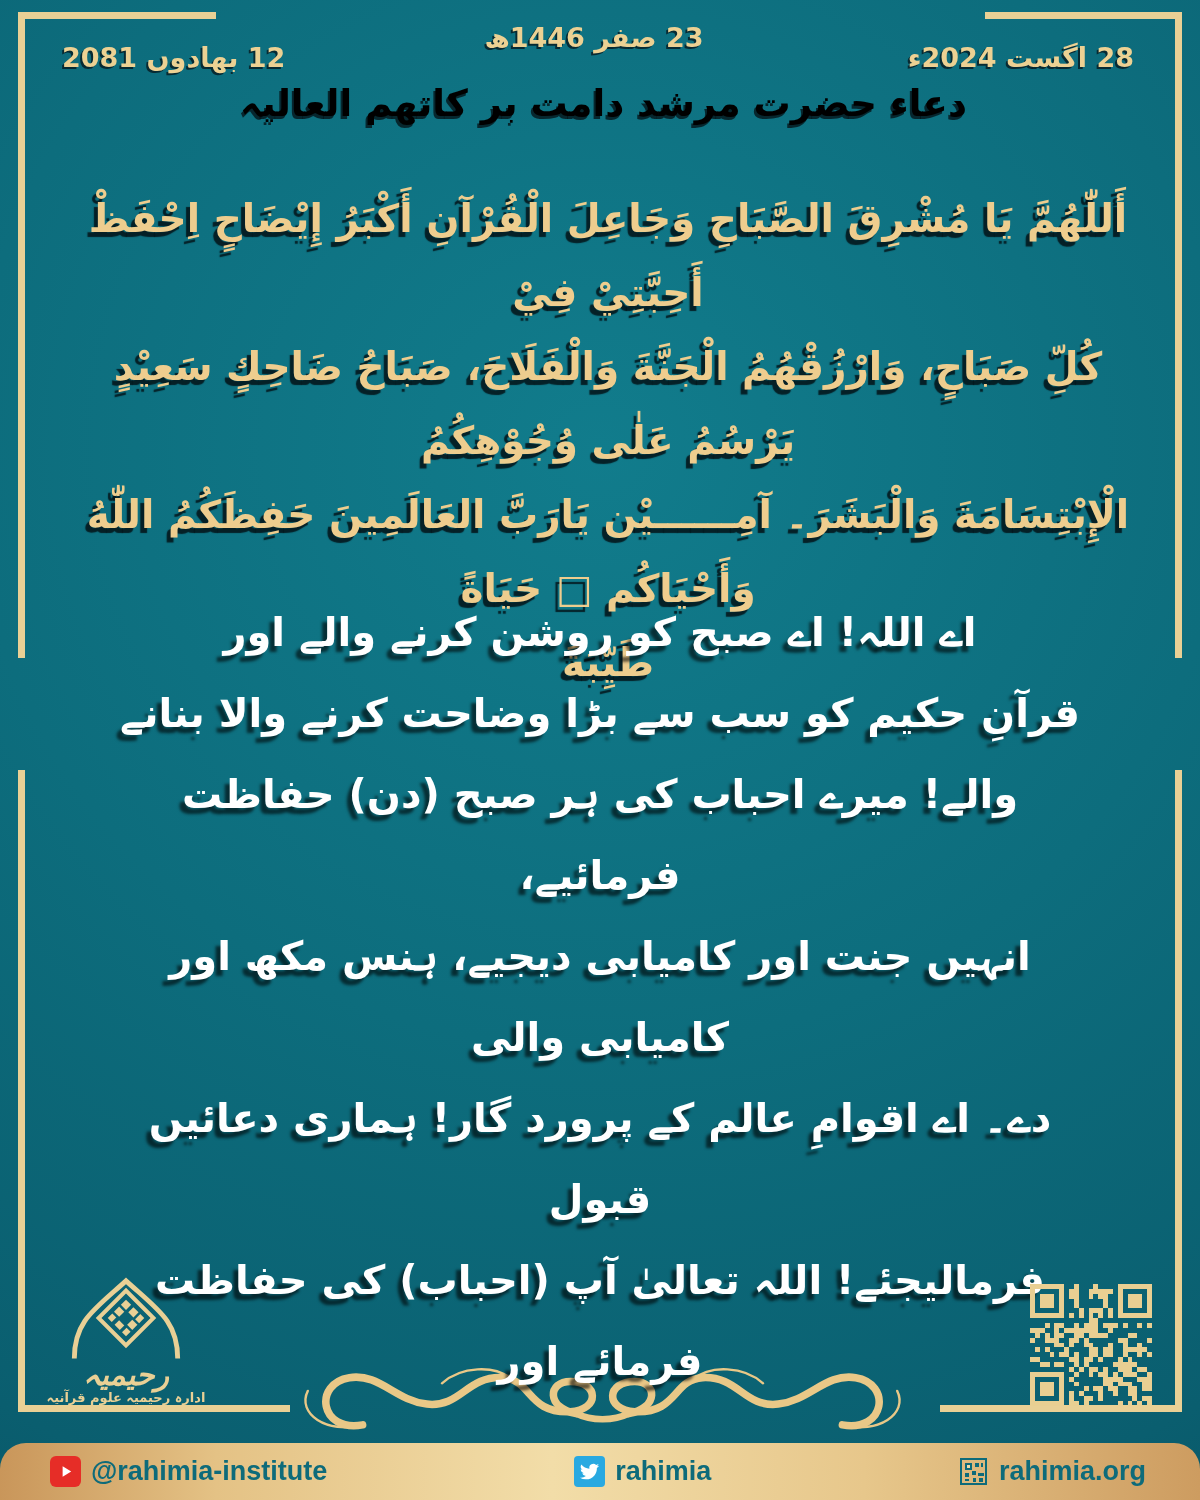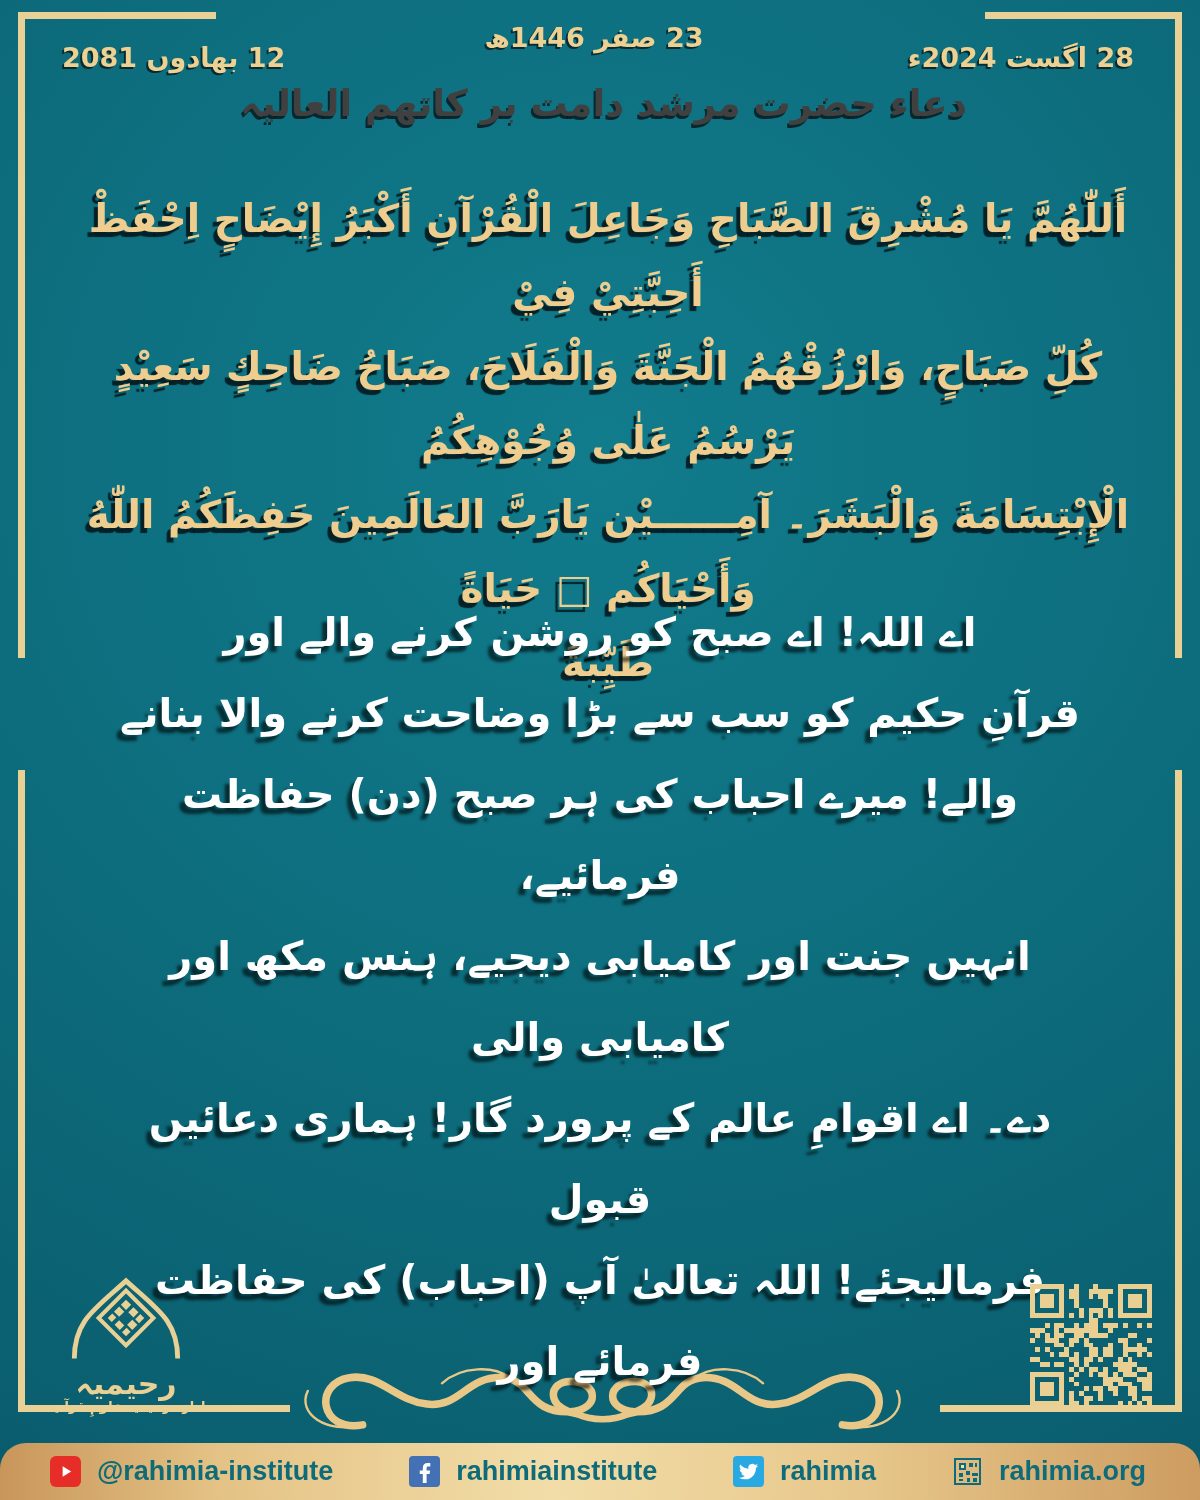--- a/index.html
+++ b/index.html
@@ -33,21 +33,21 @@
     white-space:nowrap;
     direction:rtl;
     z-index:4;
   }
   .date-hijri     { top:22px; left:0; right:12px; text-align:center; }
   .date-gregorian { top:42px; right:66px;text-align:center; }
   .date-bikrami   { top:42px; left:62px; direction:rtl; }
   .poster-title {
     position:absolute; top:82px; left:0; right:0;
     text-align:center;
-    color:#404040;
+    color:#000000;
     font-size:37px; font-weight:bold;
     text-shadow:-2px 3px 0 rgba(5,20,25,.8);
     direction:rtl;
     z-index:4;
     margin-left:7px;
   }
 
   
   .arabic-block {
     position:absolute; top:182px; left:80px; right:64px;
@@ -71,23 +71,22 @@
   }
 
   
   .logo {
     position:absolute; left:42px; top:1276px; width:168px; height:130px;
     text-align:center; color:#e9d095; z-index:4;
   }
   .logo svg { display:block; margin:0 auto; }
   .logo .wordmark {
     font-size:30px; font-weight:bold; line-height:30px;
-    letter-spacing:1px;
+    font-style:italic; letter-spacing:1px;
     direction:rtl;
-    margin-top:9px;
   }
   .logo .tagline {
     font-size:13px; font-weight:bold; line-height:16px;
     direction:rtl; white-space:nowrap;
   }
 
   
   .flourish { position:absolute; left:285px; top:1355px; width:635px; height:85px; z-index:2; }
 
   
@@ -97,21 +96,21 @@
   .footer {
     position:absolute; left:0; bottom:0; width:1200px; height:57px;
     background:linear-gradient(90deg,#c9965a 0%, #e4c285 18%, #f2dda8 46%, #e7c78b 72%, #cd9c60 100%);
     border-radius:26px 26px 0 0;
     display:flex; align-items:center; justify-content:space-between;
     padding:0 54px 0 50px;
     direction:ltr;
     z-index:5;
   }
   .social {
-    display:flex; align-items:center; gap:16px;
+    display:flex; align-items:center; gap:10px;
     color:#0e6b7a; font-size:27px; font-weight:bold;
     font-family:"Liberation Sans", sans-serif;
     white-space:nowrap;
   }
   .social .badge { width:31px; height:31px; border-radius:6px; display:flex; align-items:center; justify-content:center; flex:0 0 auto; }
   .badge svg { display:block; }
 </style>
 </head>
 <body>
 
@@ -389,28 +388,20 @@
 
   <div class="social">
     <span class="badge" style="background:#e62d27;">
       <svg width="19" height="19" viewBox="0 0 20 20">
           <polygon points="7,4.5 16,10 7,15.5" fill="#ffffff"></polygon>
         </svg>
     </span>
     <span>@rahimia-institute</span>
   </div>
 
-  <div class="social">
-    <span class="badge" style="background:#4470b4; border-radius:4px;">
-      <svg width="31" height="31" viewBox="0 0 31 31">
-          <path fill="#ffffff" d="M17.6,27v-9h3l.5-3.6h-3.5v-2.3c0-1,.3-1.7,1.8-1.7h1.9V7.2c-.3,0-1.5-.1-2.8-.1-2.8,0-4.7,1.7-4.7,4.8v2.5h-3V18h3v9z"></path>
-        </svg>
-    </span>
-    <span>rahimiainstitute</span>
-  </div>
 
   <div class="social">
     <span class="badge" style="background:#29a9e1; border-radius:4px;">
       <svg width="23" height="23" viewBox="0 0 24 24">
           <path fill="#ffffff" d="M22,5.9c-.7.3-1.5.5-2.3.6.8-.5,1.5-1.3,1.8-2.2-.8.5-1.6.8-2.6,1a4.1,4.1,0,0,0-7,3.7A11.6,11.6,0,0,1,3.5,4.7a4.1,4.1,0,0,0,1.3,5.5c-.7,0-1.3-.2-1.9-.5a4.1,4.1,0,0,0,3.3,4c-.6.2-1.2.2-1.8.1a4.1,4.1,0,0,0,3.8,2.9A8.2,8.2,0,0,1,2,18.4a11.6,11.6,0,0,0,6.3,1.8c7.5,0,11.7-6.3,11.4-11.9A8.1,8.1,0,0,0,22,5.9Z"></path>
         </svg>
     </span>
     <span>rahimia</span>
   </div>
 

